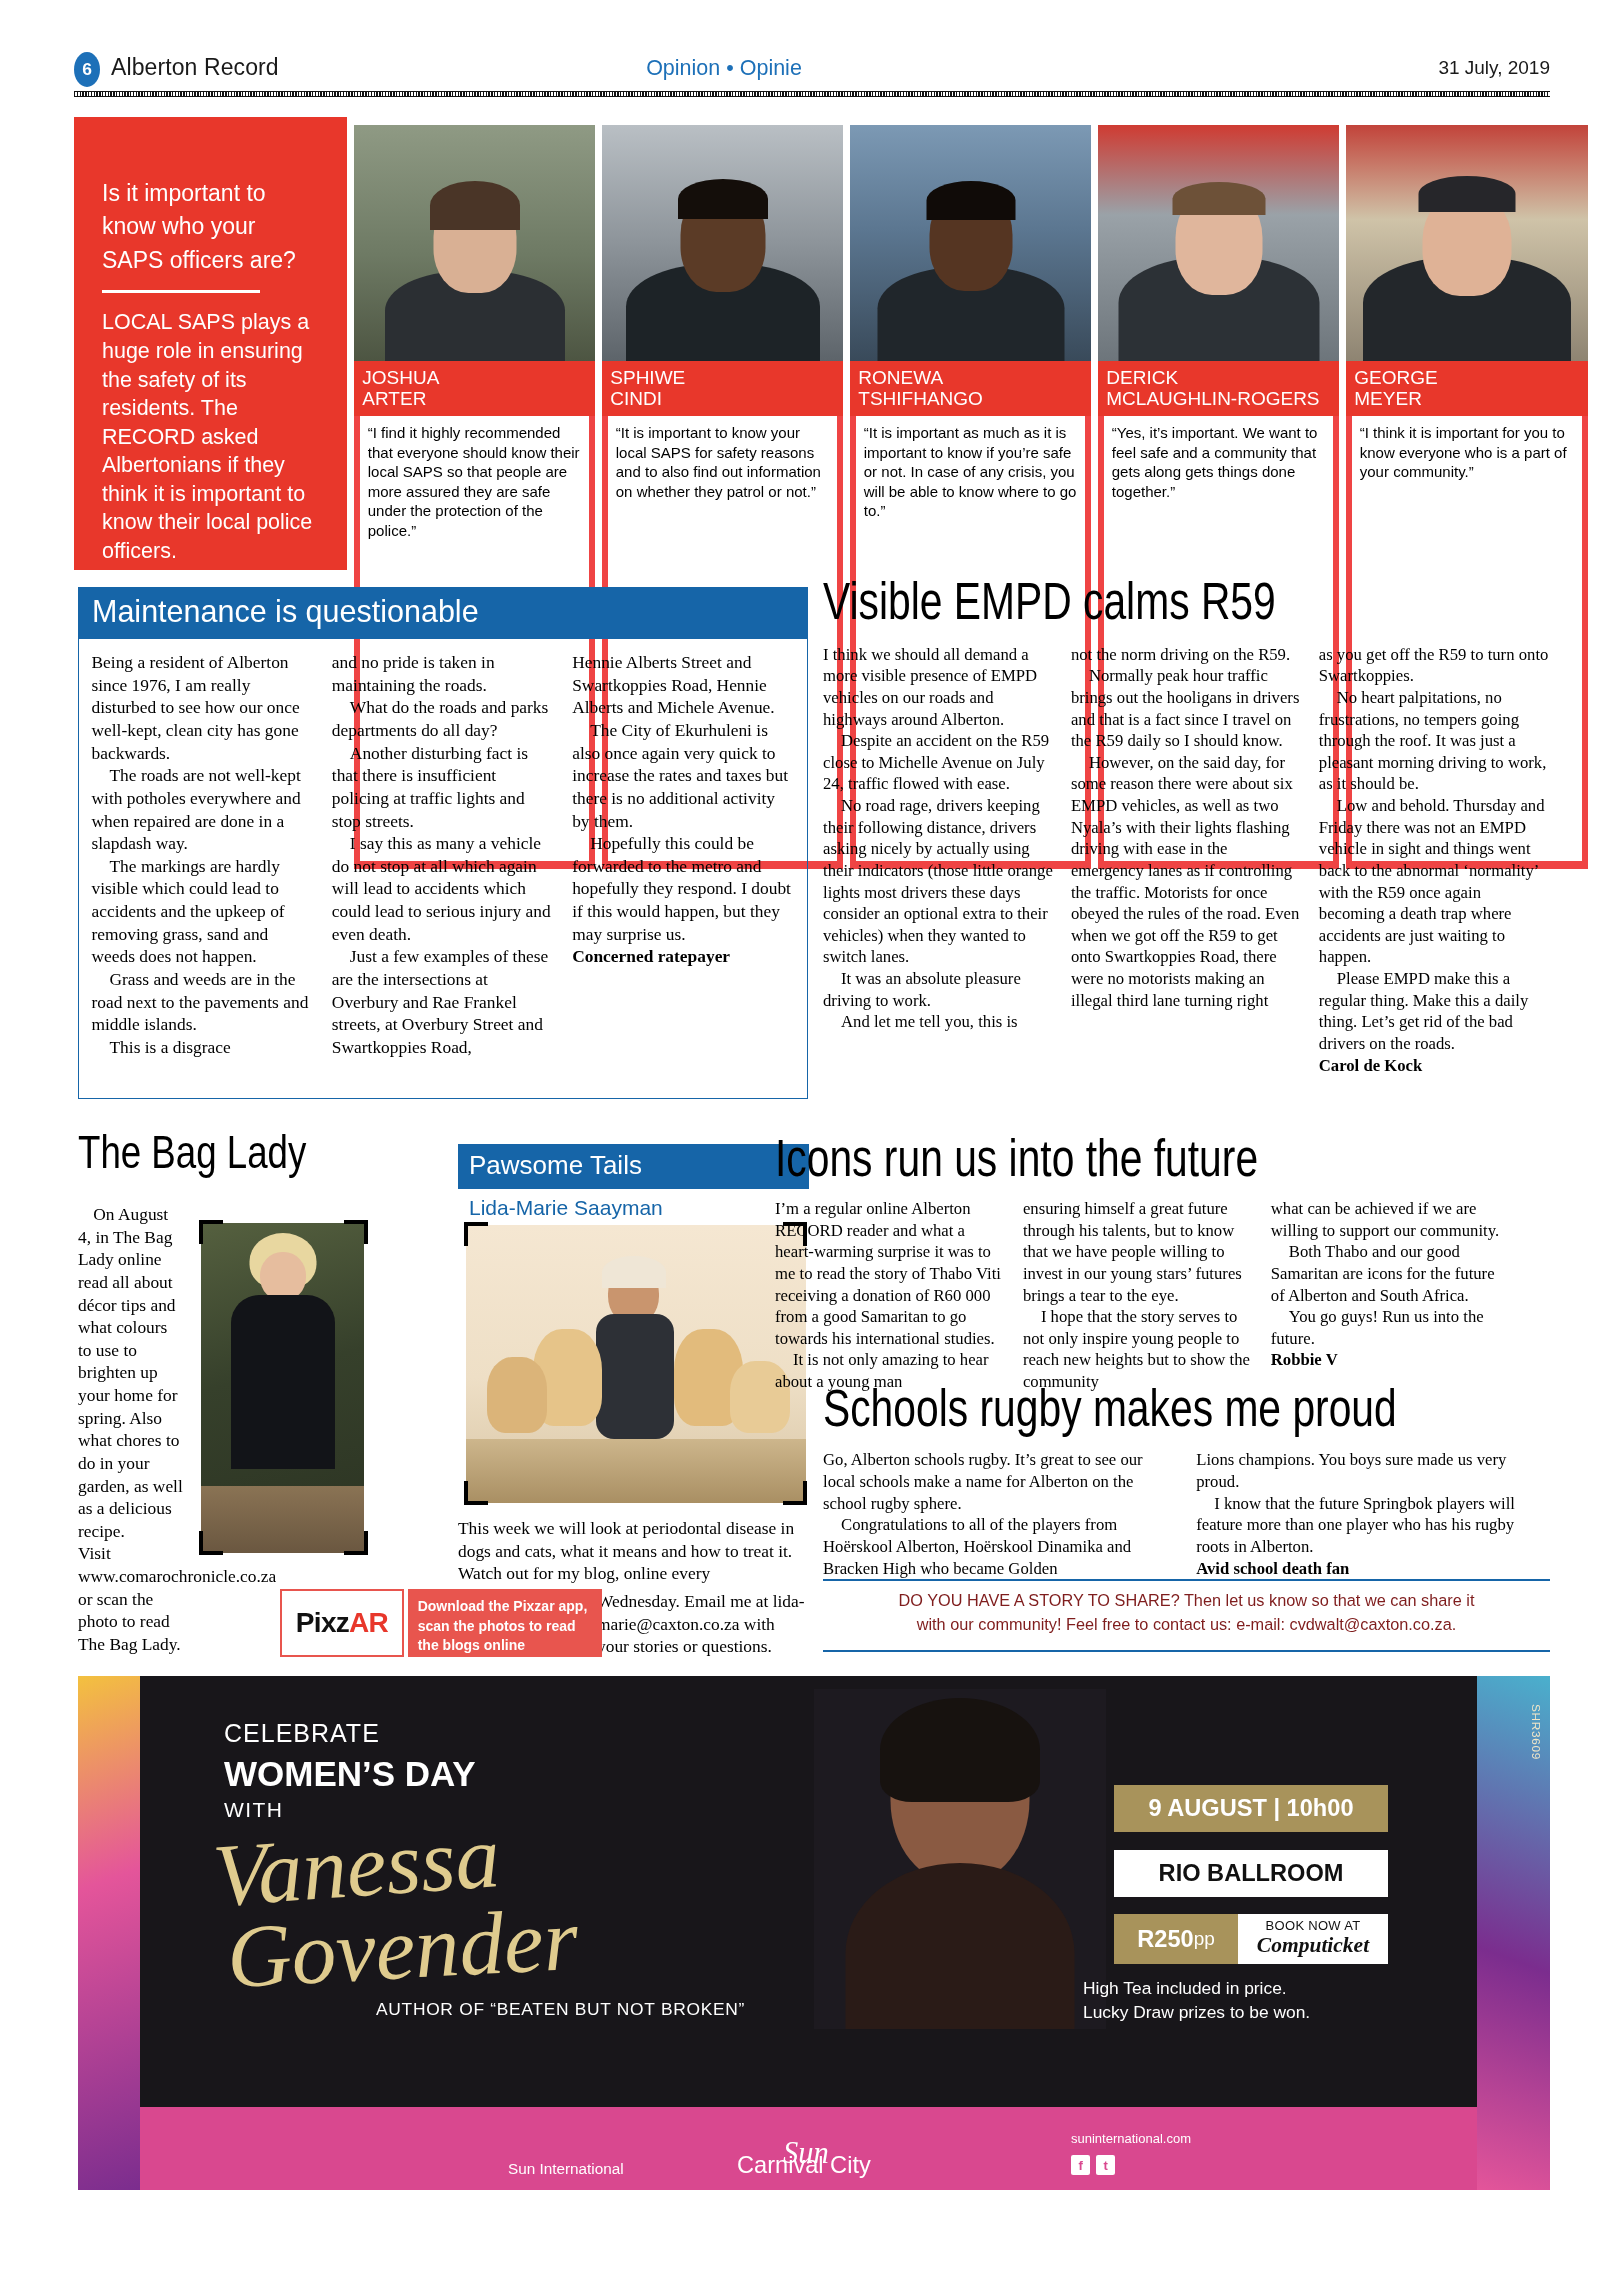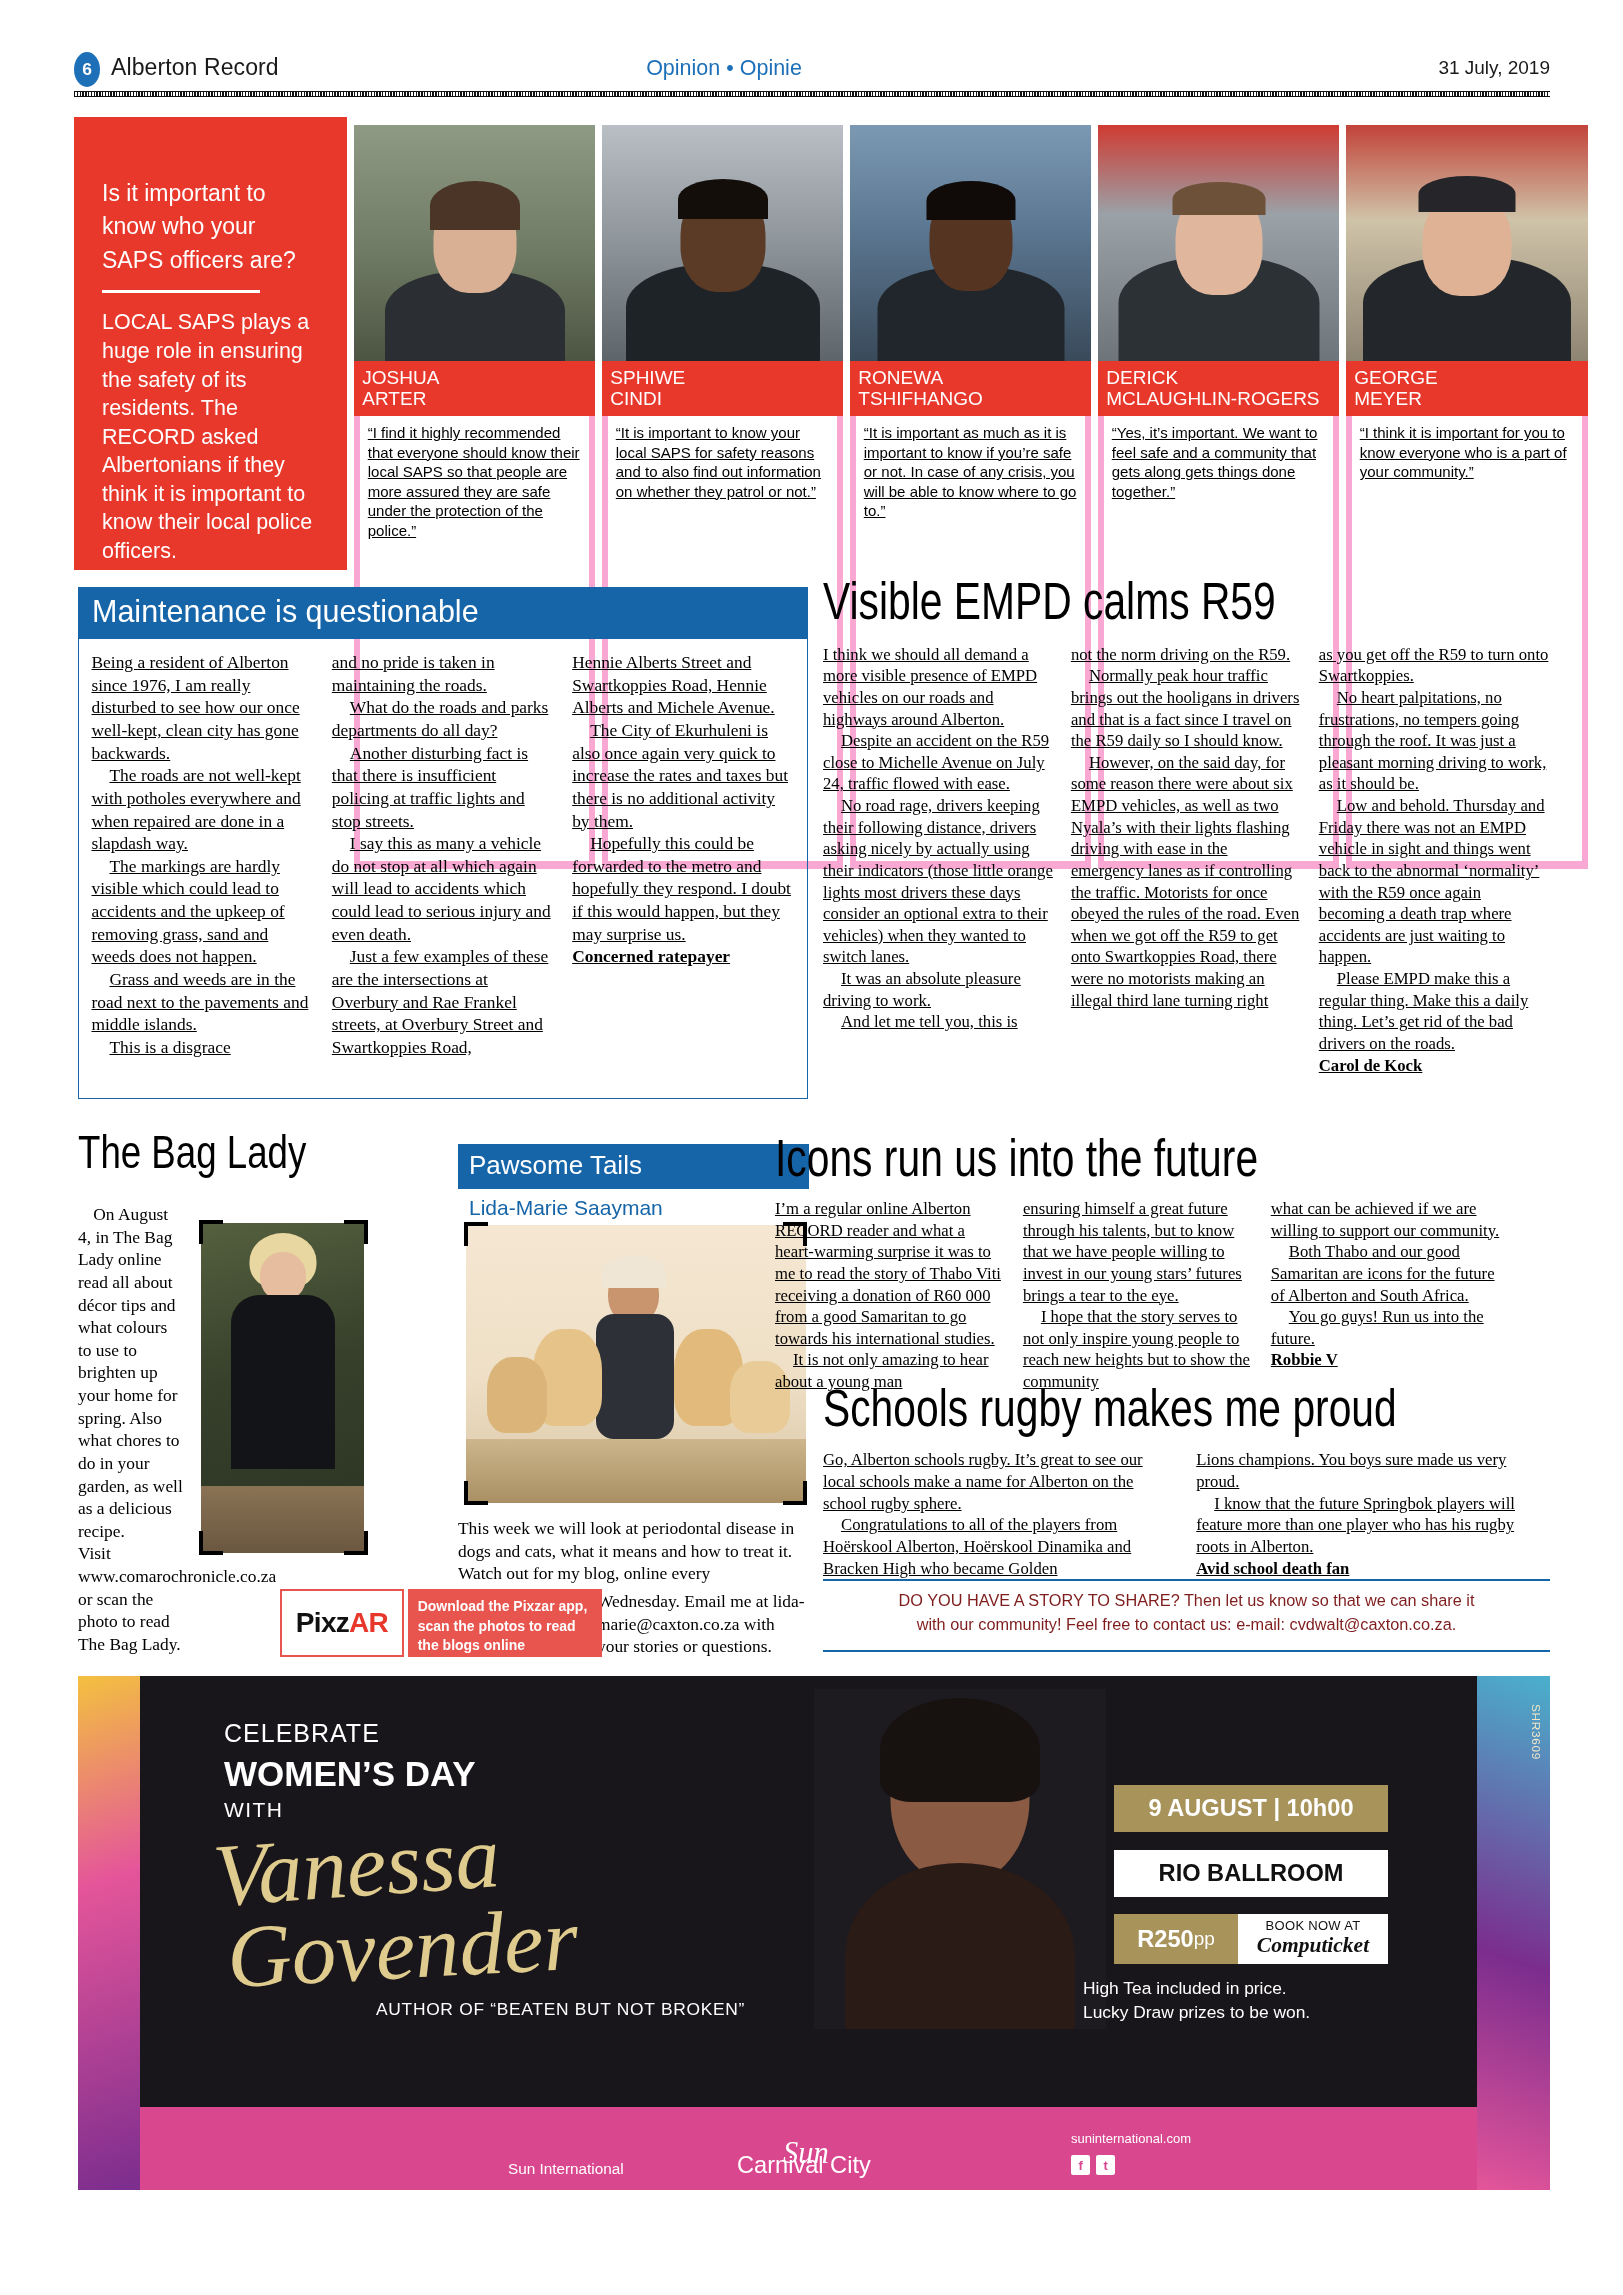--- a/index.html
+++ b/index.html
@@ -70,21 +70,21 @@
                       border-radius: 44% 44% 0 0; }
   .vox-photo .hair  { position:absolute; left:50%; transform:translateX(-50%);
                       border-radius:50% 50% 0 0; }
 
   .vox-namebar {
     background: #e8372b; color: #fff;
     font-family: "Liberation Sans", sans-serif;
     font-size: 19px; line-height: 1.12;
     padding: 5.6px 8.3px 7px 8.3px;
   }
-  .vox-quotewrap { background: #f9a8d4; padding: 0 6.2px 8.3px 6.2px; height: 100%; text-decoration: underline; }
+  .vox-quotewrap { background: #ef4444; padding: 0 6.2px 8.3px 6.2px; height: 100%; }
   .vox-quote {
     background: #fff; color: #000;
     font-family: "Liberation Sans", sans-serif;
     font-size: 15px; line-height: 1.30;
     padding: 7px 7.6px 9.7px 7.6px;
     height: 100%;
   }
   .vox-card.vc-0 { left: 280px; }
   .vox-card.vc-1 { left: 528px; }
   .vox-card.vc-2 { left: 776px; }
@@ -99,21 +99,21 @@
   #maint-headbar {
     background: #1665a8; color: #fff;
     font-family: "Liberation Sans", sans-serif;
     font-size: 30.5px; padding: 7px 14px 9.7px 14px;
   }
   #maint-body {
     border: 1.4px solid #1665a8; border-top: none;
     padding: 12.5px 12.5px 14px 12.5px;
     display: flex; gap: 18px; height: 460px;
   }
-  .ser-col { flex: 1; font-family: "Liberation Serif", serif; font-size: 17.4px; line-height: 1.30; text-decoration: underline; }
+  .ser-col { flex: 1; font-family: "Liberation Serif", serif; font-size: 17.4px; line-height: 1.30; }
   .ser-col p { text-indent: 18px; }
   .ser-col p.noind { text-indent: 0; }
   .ser-col p.sig { font-weight: bold; text-indent: 0; }
 
   
   #empd { position: absolute; left: 823px; top: 576px; width: 727px; }
   .hl-cond {
     font-family: "Liberation Sans", sans-serif;
     font-stretch: condensed;
     font-size: 51px; line-height: 1.0; color: #000;

